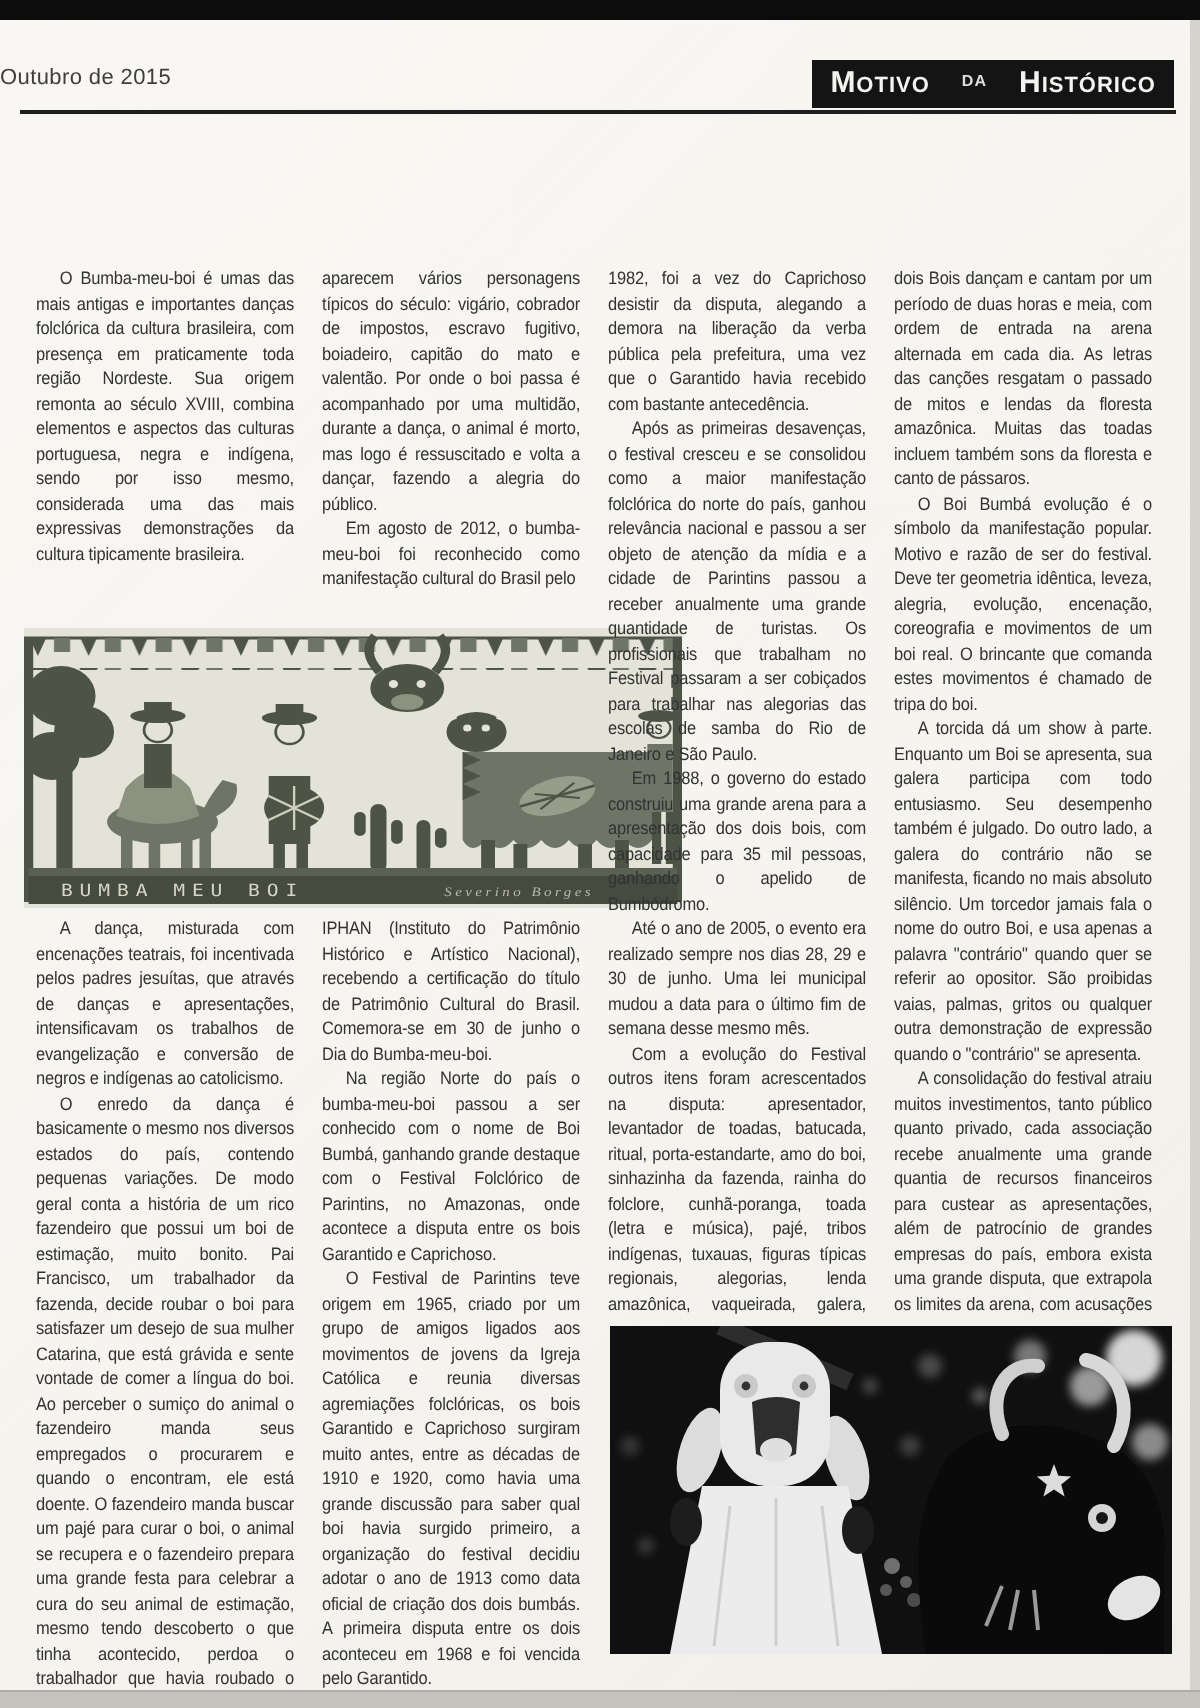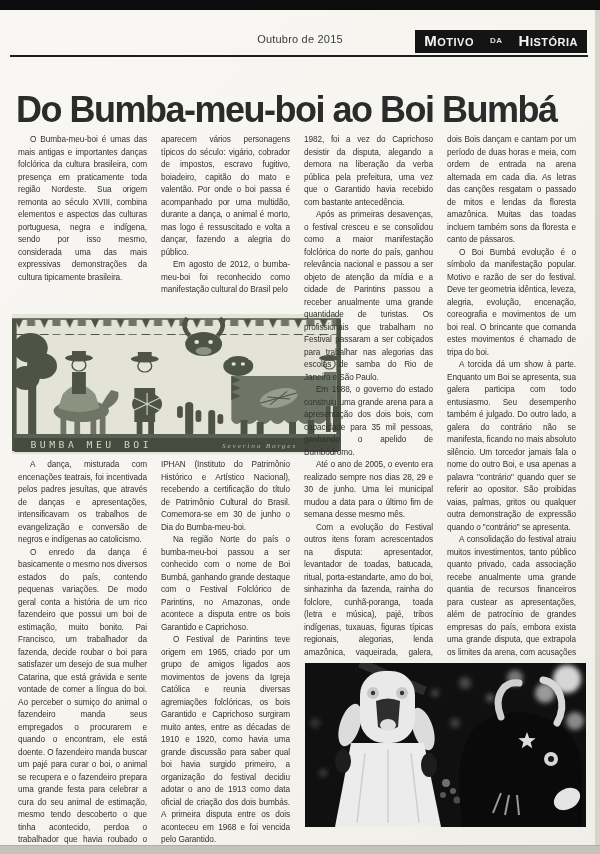--- a/index.html
+++ b/index.html
@@ -6,21 +6,21 @@
   html,body { margin:0; padding:0; background:#8f8f89; }
   .scan {
     position:relative; width:600px; height:854px; overflow:hidden;
     background:linear-gradient(135deg,#f8f7f3 0%,#f5f4ef 55%,#efeee8 100%);
     font-family:"Liberation Sans", sans-serif; color:#333;
   }
   .topbar { position:absolute; top:0; left:0; width:600px; height:10px; background:#0c0c0c; }
   .edge-right { position:absolute; top:10px; right:0; width:5px; height:844px; background:#d4d4cd; }
   .edge-bottom { position:absolute; left:0; bottom:0; width:600px; height:8px; background:#c3c3bc; border-top:1px solid #aeaea7; }
 
-  .issue-date { position:absolute; top:33px; left:0; width:600px; text-align:center;
+  .issue-date { position:absolute; top:33px; left:0; width:600px; 
     font-size:11px; color:#3d3d3d; letter-spacing:.2px; }
   .masthead { position:absolute; top:30px; right:13px; background:#141414; color:#f3f3f1;
     padding:3px 9px 4px; font-weight:bold; font-variant:small-caps; font-size:15px;
     letter-spacing:.5px; line-height:16px; }
   .masthead .da { font-size:8px; font-variant:normal; text-transform:uppercase;
     vertical-align:3px; margin:0 16px; opacity:.9; }
   .rule { position:absolute; top:55px; left:10px; width:578px; height:2px; background:#1d1d1d; }
 
   .kicker { position:absolute; top:63px; left:17px; margin:0; font-size:26px; font-weight:bold;
     color:#2e2e2e; letter-spacing:-.5px; }
@@ -49,26 +49,25 @@
 </style>
 </head>
 <body>
 
 <div class="scan">
   <div class="topbar"></div>
 
   <div class="issue-date">Outubro de 2015</div>
 
   <div class="masthead">
-    <span>Motivo</span><span class="da">da</span><span>História</span>
+    <span>Motivo</span><span class="da">da</span><span>Histórico</span>
   </div>
 
   <div class="rule"></div>
 
-  <h1 class="headline">Do Bumba-meu-boi ao Boi Bumbá</h1>
 
   <div class="col" id="col1-top">
     <p>O Bumba-meu-boi é umas das mais antigas e importantes danças folclórica da cultura brasileira, com presença em praticamente toda região Nordeste. Sua origem remonta ao século XVIII, combina elementos e aspectos das culturas portuguesa, negra e indígena, sendo por isso mesmo, considerada uma das mais expressivas demonstrações da cultura tipicamente brasileira.</p>
   </div>
 
   <div class="col" id="col2-top">
     <p class="cont">aparecem vários personagens típicos do século: vigário, cobrador de impostos, escravo fugitivo, boiadeiro, capitão do mato e valentão. Por onde o boi passa é acompanhado por uma multidão, durante a dança, o animal é morto, mas logo é ressuscitado e volta a dançar, fazendo a alegria do público.</p>
     <p>Em agosto de 2012, o bumba-meu-boi foi reconhecido como manifestação cultural do Brasil pelo</p>
   </div>
 

